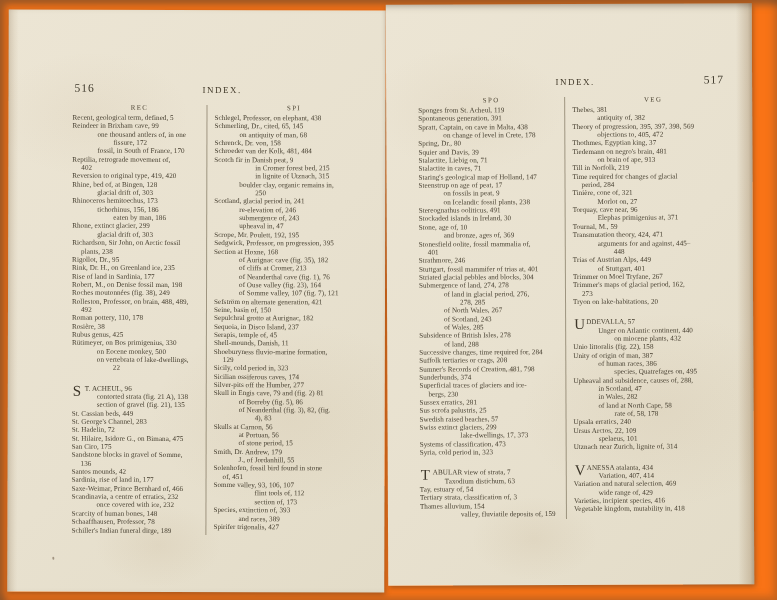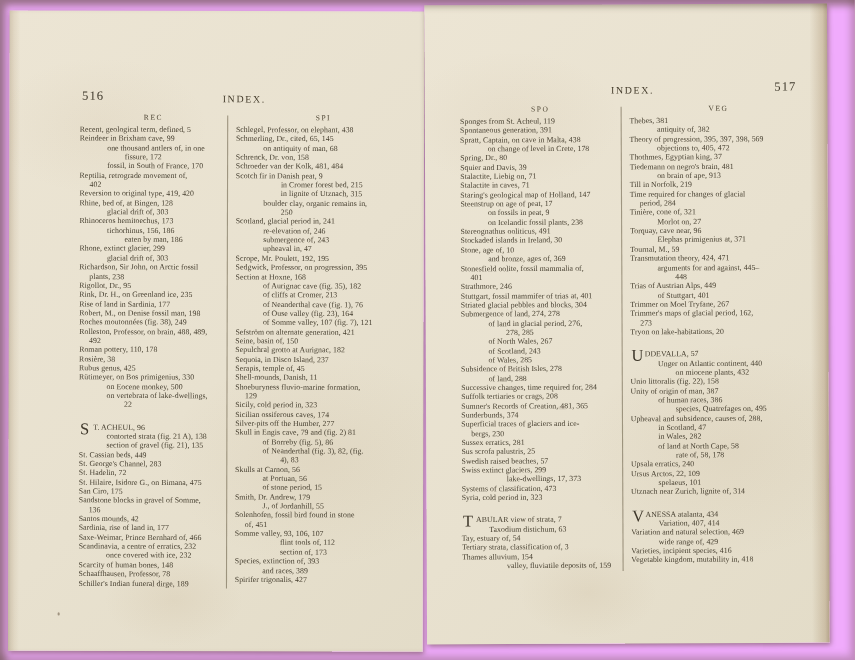--- a/index.html
+++ b/index.html
@@ -1,19 +1,19 @@
 <!DOCTYPE html>
 <html><head>
 <meta charset="utf-8">
 <style>
   html,body{margin:0;padding:0;background:#b9a habit;}
   body{background:#ab9678;}
   #canvas{
     position:relative;width:777px;height:600px;overflow:hidden;
-    background:#f0abfc;
+    background:#f97316;
     font-family:"Liberation Serif","DejaVu Serif",serif;
   }
   #canvas::before{
     content:"";position:absolute;inset:0;pointer-events:none;z-index:9;
     box-shadow:inset 5px 5px 7px rgba(86,68,50,.55), inset -4px -4px 7px rgba(86,68,50,.28);
   }
   .page{
     position:absolute;
     background:
       radial-gradient(ellipse 140px 90px at 22% 18%, rgba(167,138,96,.07), transparent 70%),
@@ -214,21 +214,21 @@
             <div class="ln i0"><span>Submergence of land, 274, 278</span></div>
             <div class="ln i2"><span>of land in glacial period, 276,</span></div>
             <div class="ln i3"><span>278, 285</span></div>
             <div class="ln i2"><span>of North Wales, 267</span></div>
             <div class="ln i2"><span>of Scotland, 243</span></div>
             <div class="ln i2"><span>of Wales, 285</span></div>
             <div class="ln i0"><span>Subsidence of British Isles, 278</span></div>
             <div class="ln i2"><span>of land, 288</span></div>
             <div class="ln i0"><span>Successive changes, time required for, 284</span></div>
             <div class="ln i0"><span>Suffolk tertiaries or crags, 208</span></div>
-            <div class="ln i0"><span>Sumner's Records of Creation, 481, 365</span></div>
+            <div class="ln i0"><span>Sumner's Records of Creation, 481, 798</span></div>
             <div class="ln i0"><span>Sunderbunds, 374</span></div>
             <div class="ln i0"><span>Superficial traces of glaciers and ice-</span></div>
             <div class="ln i1"><span>bergs, 230</span></div>
             <div class="ln i0"><span>Sussex erratics, 281</span></div>
             <div class="ln i0"><span>Sus scrofa palustris, 25</span></div>
             <div class="ln i0"><span>Swedish raised beaches, 57</span></div>
             <div class="ln i0"><span>Swiss extinct glaciers, 299</span></div>
             <div class="ln i3"><span>lake-dwellings, 17, 373</span></div>
             <div class="ln i0"><span>Systems of classification, 473</span></div>
             <div class="ln i0"><span>Syria, cold period in, 323</span></div>

